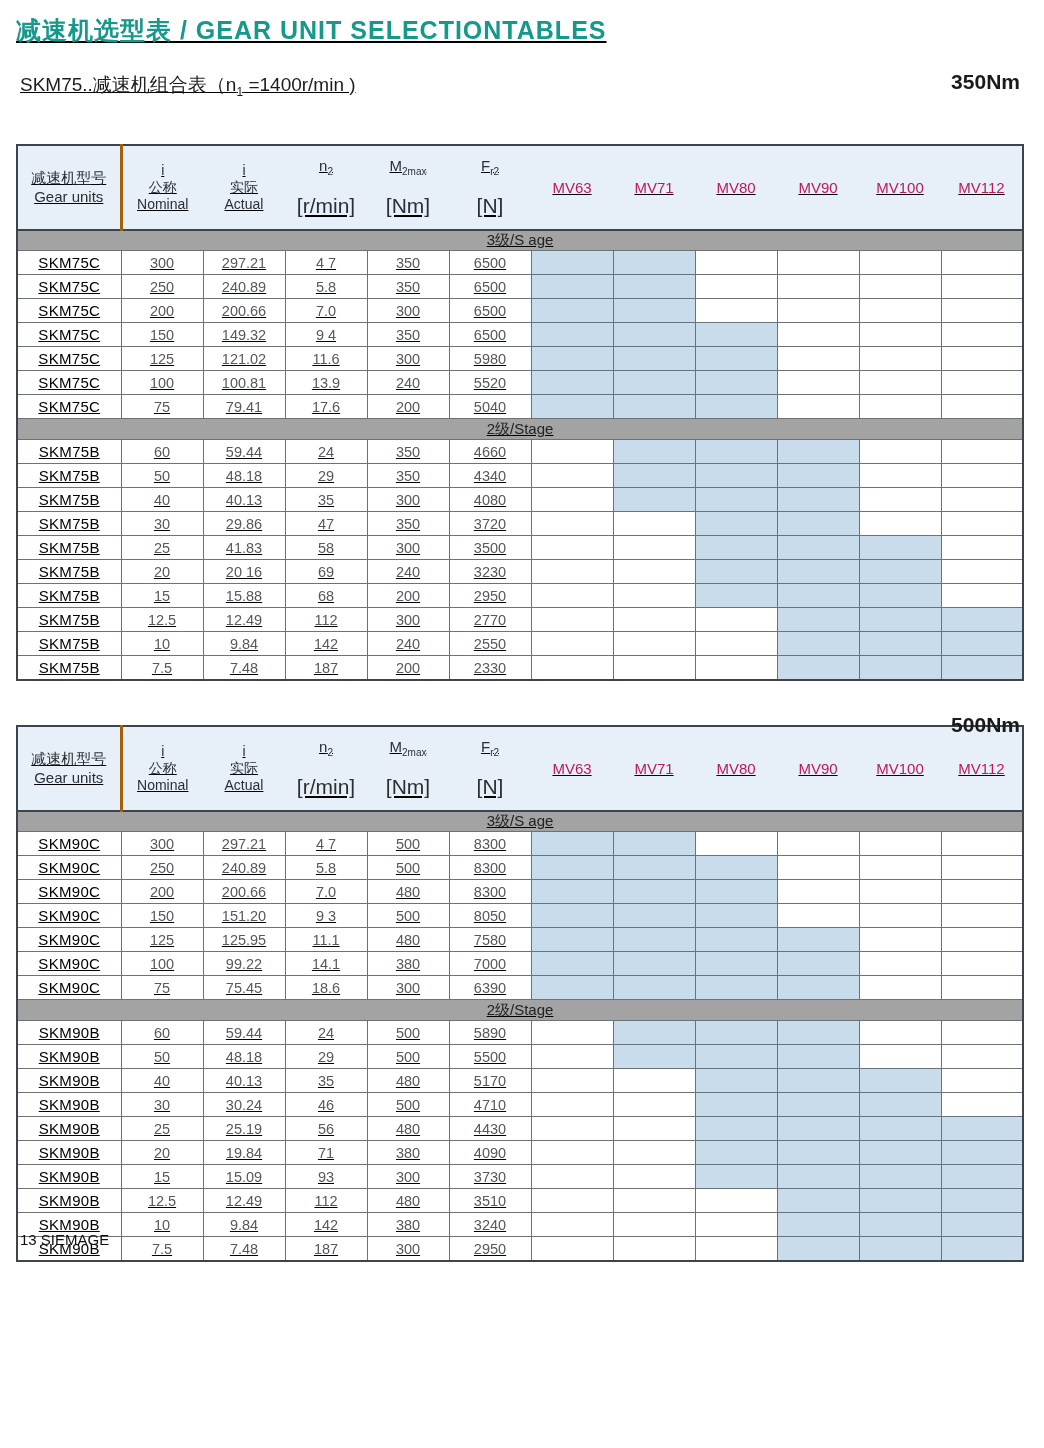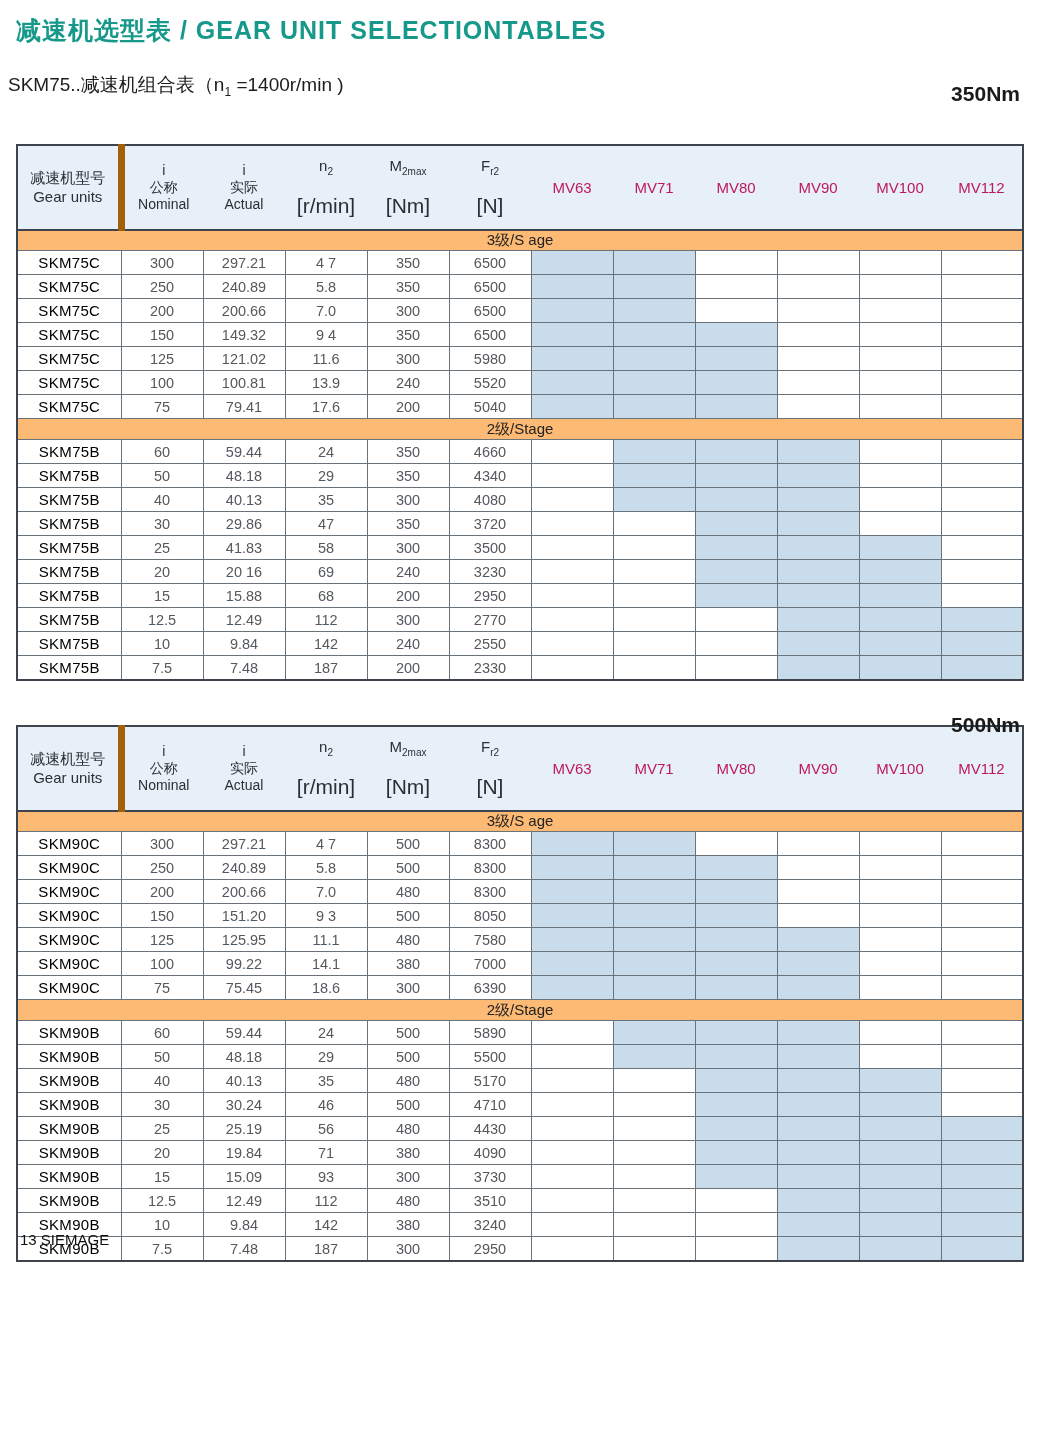--- a/index.html
+++ b/index.html
@@ -1,66 +1,66 @@
 <!DOCTYPE html>
 <html><head>
 <meta charset="utf-8">
 <style>
   * { margin:0; padding:0; box-sizing:border-box; }
   body { background:#ffffff; font-family:"Liberation Sans", sans-serif; }
-  .page { width:1044px; height:1264px; position:relative; background:#fff; overflow:hidden; }
+  .page { width:1044px; height:1264px; position:relative; background:#fff; overflow:hidden;text-decoration:underline; }
 
   .main-title {
     padding:14px 0 0 16px;
     font-size:25px; font-weight:700; letter-spacing:1px;
     color:#16988a;
   }
 
   .sec-head { position:relative; }
-  .sec-head.first { margin-top:24px; padding-left:8px; }
+  .sec-head.first { margin-top:24px; padding-left:20px; }
   .sec-head.second { margin-top:44px; padding-left:36px; }
   .sub-line { font-size:19px; color:#1c1c1c; line-height:27px; }
   .sub-line sub { font-size:12px; }
   .sub-line .boldpart { font-weight:700; }
   .sec-head.first .sub-line.l2 { margin-top:12px; padding-left:4px; }
   .torque {
     position:absolute; right:24px;
     font-size:21px; font-weight:700; color:#1a1a1a;
   }
-  .sec-head.first .torque { bottom:0; }
+  .sec-head.first .torque { bottom:12px; }
   .sec-head.second .torque { top:50%; transform:translateY(-50%); }
 
   table.gear-table {
     table-layout:fixed; border-collapse:collapse;
     width:1006px; margin-left:16px;
     border:2px solid #3d444b;
   }
   .sec-head.first + table.gear-table { margin-top:38px; }
   .sec-head.second + table.gear-table { margin-top:24px; }
 
   thead tr { border-bottom:2px solid #3d444b; }
   thead th {
     height:85px; background:#e7f0f8; font-weight:400;
     vertical-align:middle; text-align:center; color:#2b2f33;
   }
-  thead th.gear { border-right:7px solid #a16207; }
+  thead th.gear { border-right:3px solid #a16207; }
   thead .hline { font-size:15px; line-height:19px; }
   thead .tri { font-size:14px; line-height:17px; }
   thead .sym { font-size:15px; }
   thead .sym sub { font-size:10px; }
   thead .unit { font-size:21px; margin-top:17px; }
   thead th.mv { font-size:15px; color:#be185d; }
 
   tbody td {
     height:24px; border:1px solid #6a737a;
     text-align:center; vertical-align:middle;
   }
   tbody tr.stage-row td {
     height:21px; border-left:none; border-right:none;
-    font-size:15px; color:#222; background:#fdba74;
+    font-size:15px; color:#222; background:#a3a3a3;
   }
   tbody td.model { font-size:15px; color:#000; letter-spacing:0.3px; }
   tbody td.num { font-size:14.5px; color:#55585c; }
   tbody td.mv.shaded { background:#c9dcec; }
 
   .footer {
     position:absolute; left:20px; bottom:16px;
     font-size:15px; color:#111;
   }
 </style>

